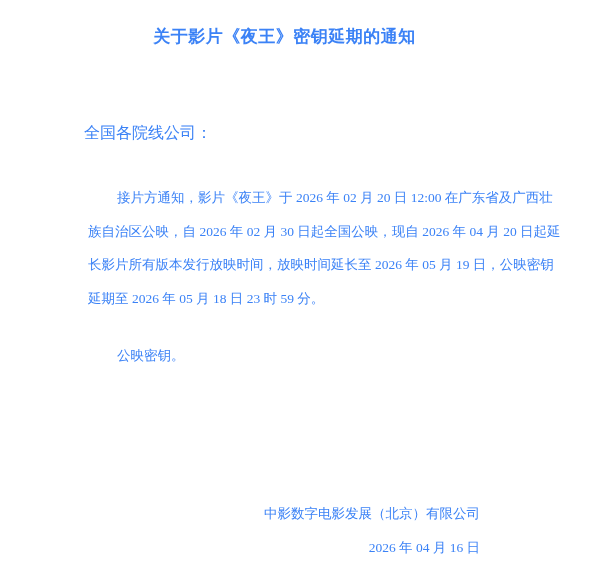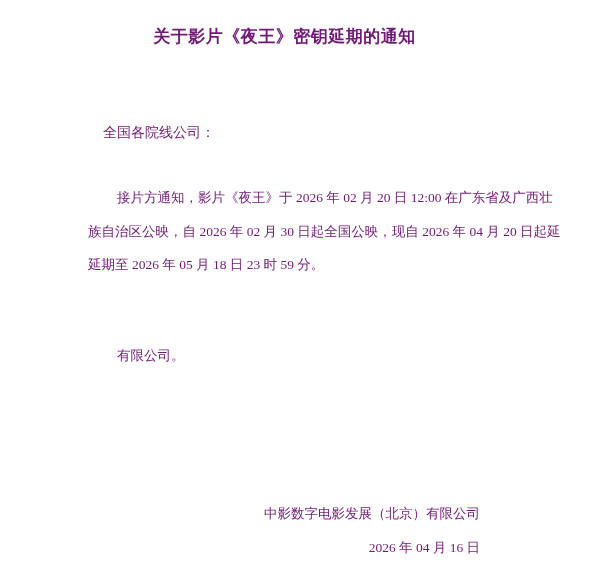--- a/index.html
+++ b/index.html
@@ -5,41 +5,41 @@
   html, body {
     margin: 0;
     padding: 0;
     background: #ffffff;
   }
   .page {
     position: relative;
     width: 569px;
     height: 588px;
     background: #ffffff;
-    color: #701a75;
+    color: #3b82f6;
     font-family: "Liberation Serif", "DejaVu Serif", serif;
     overflow: hidden;
   }
   .doc-title {
     position: absolute;
     top: 25px;
     left: 0;
     width: 100%;
     text-align: center;
     font-family: "Liberation Sans", "DejaVu Sans", sans-serif;
     font-size: 17px;
     font-weight: bold;
     letter-spacing: 0.5px;
     white-space: nowrap;
   }
   .salutation {
     position: absolute;
-    left: 103px;
+    left: 84px;
     top: 125px;
-    font-size: 14px;
+    font-size: 16px;
     line-height: 16px;
     white-space: nowrap;
   }
   .body-text {
     position: absolute;
     left: 88px;
     top: 181px;
     width: 427px;
     font-size: 13.5px;
   }
@@ -82,22 +82,23 @@
 
 <div class="page">
 
   <div class="doc-title">关于影片《夜王》密钥延期的通知</div>
 
   <div class="salutation">全国各院线公司：</div>
 
   <div class="body-text">
     <div class="body-line indent">接片方通知，影片《夜王》于 2026 年 02 月 20 日 12:00 在广东省及广西壮</div>
     <div class="body-line">族自治区公映，自 2026 年 02 月 30 日起全国公映，现自 2026 年 04 月 20 日起延</div>
+    <div class="body-line">长影片所有版本发行放映时间，放映时间延长至 2026 年 05 月 19 日，公映密钥</div>
     <div class="body-line">延期至 2026 年 05 月 18 日 23 时 59 分。</div>
   </div>
 
-  <div class="closing">有限公司。</div>
+  <div class="closing">公映密钥。</div>
 
   <div class="signature">中影数字电影发展（北京）有限公司</div>
 
   <div class="doc-date">2026 年 04 月 16 日</div>
 
 </div>
 
 </body></html>

